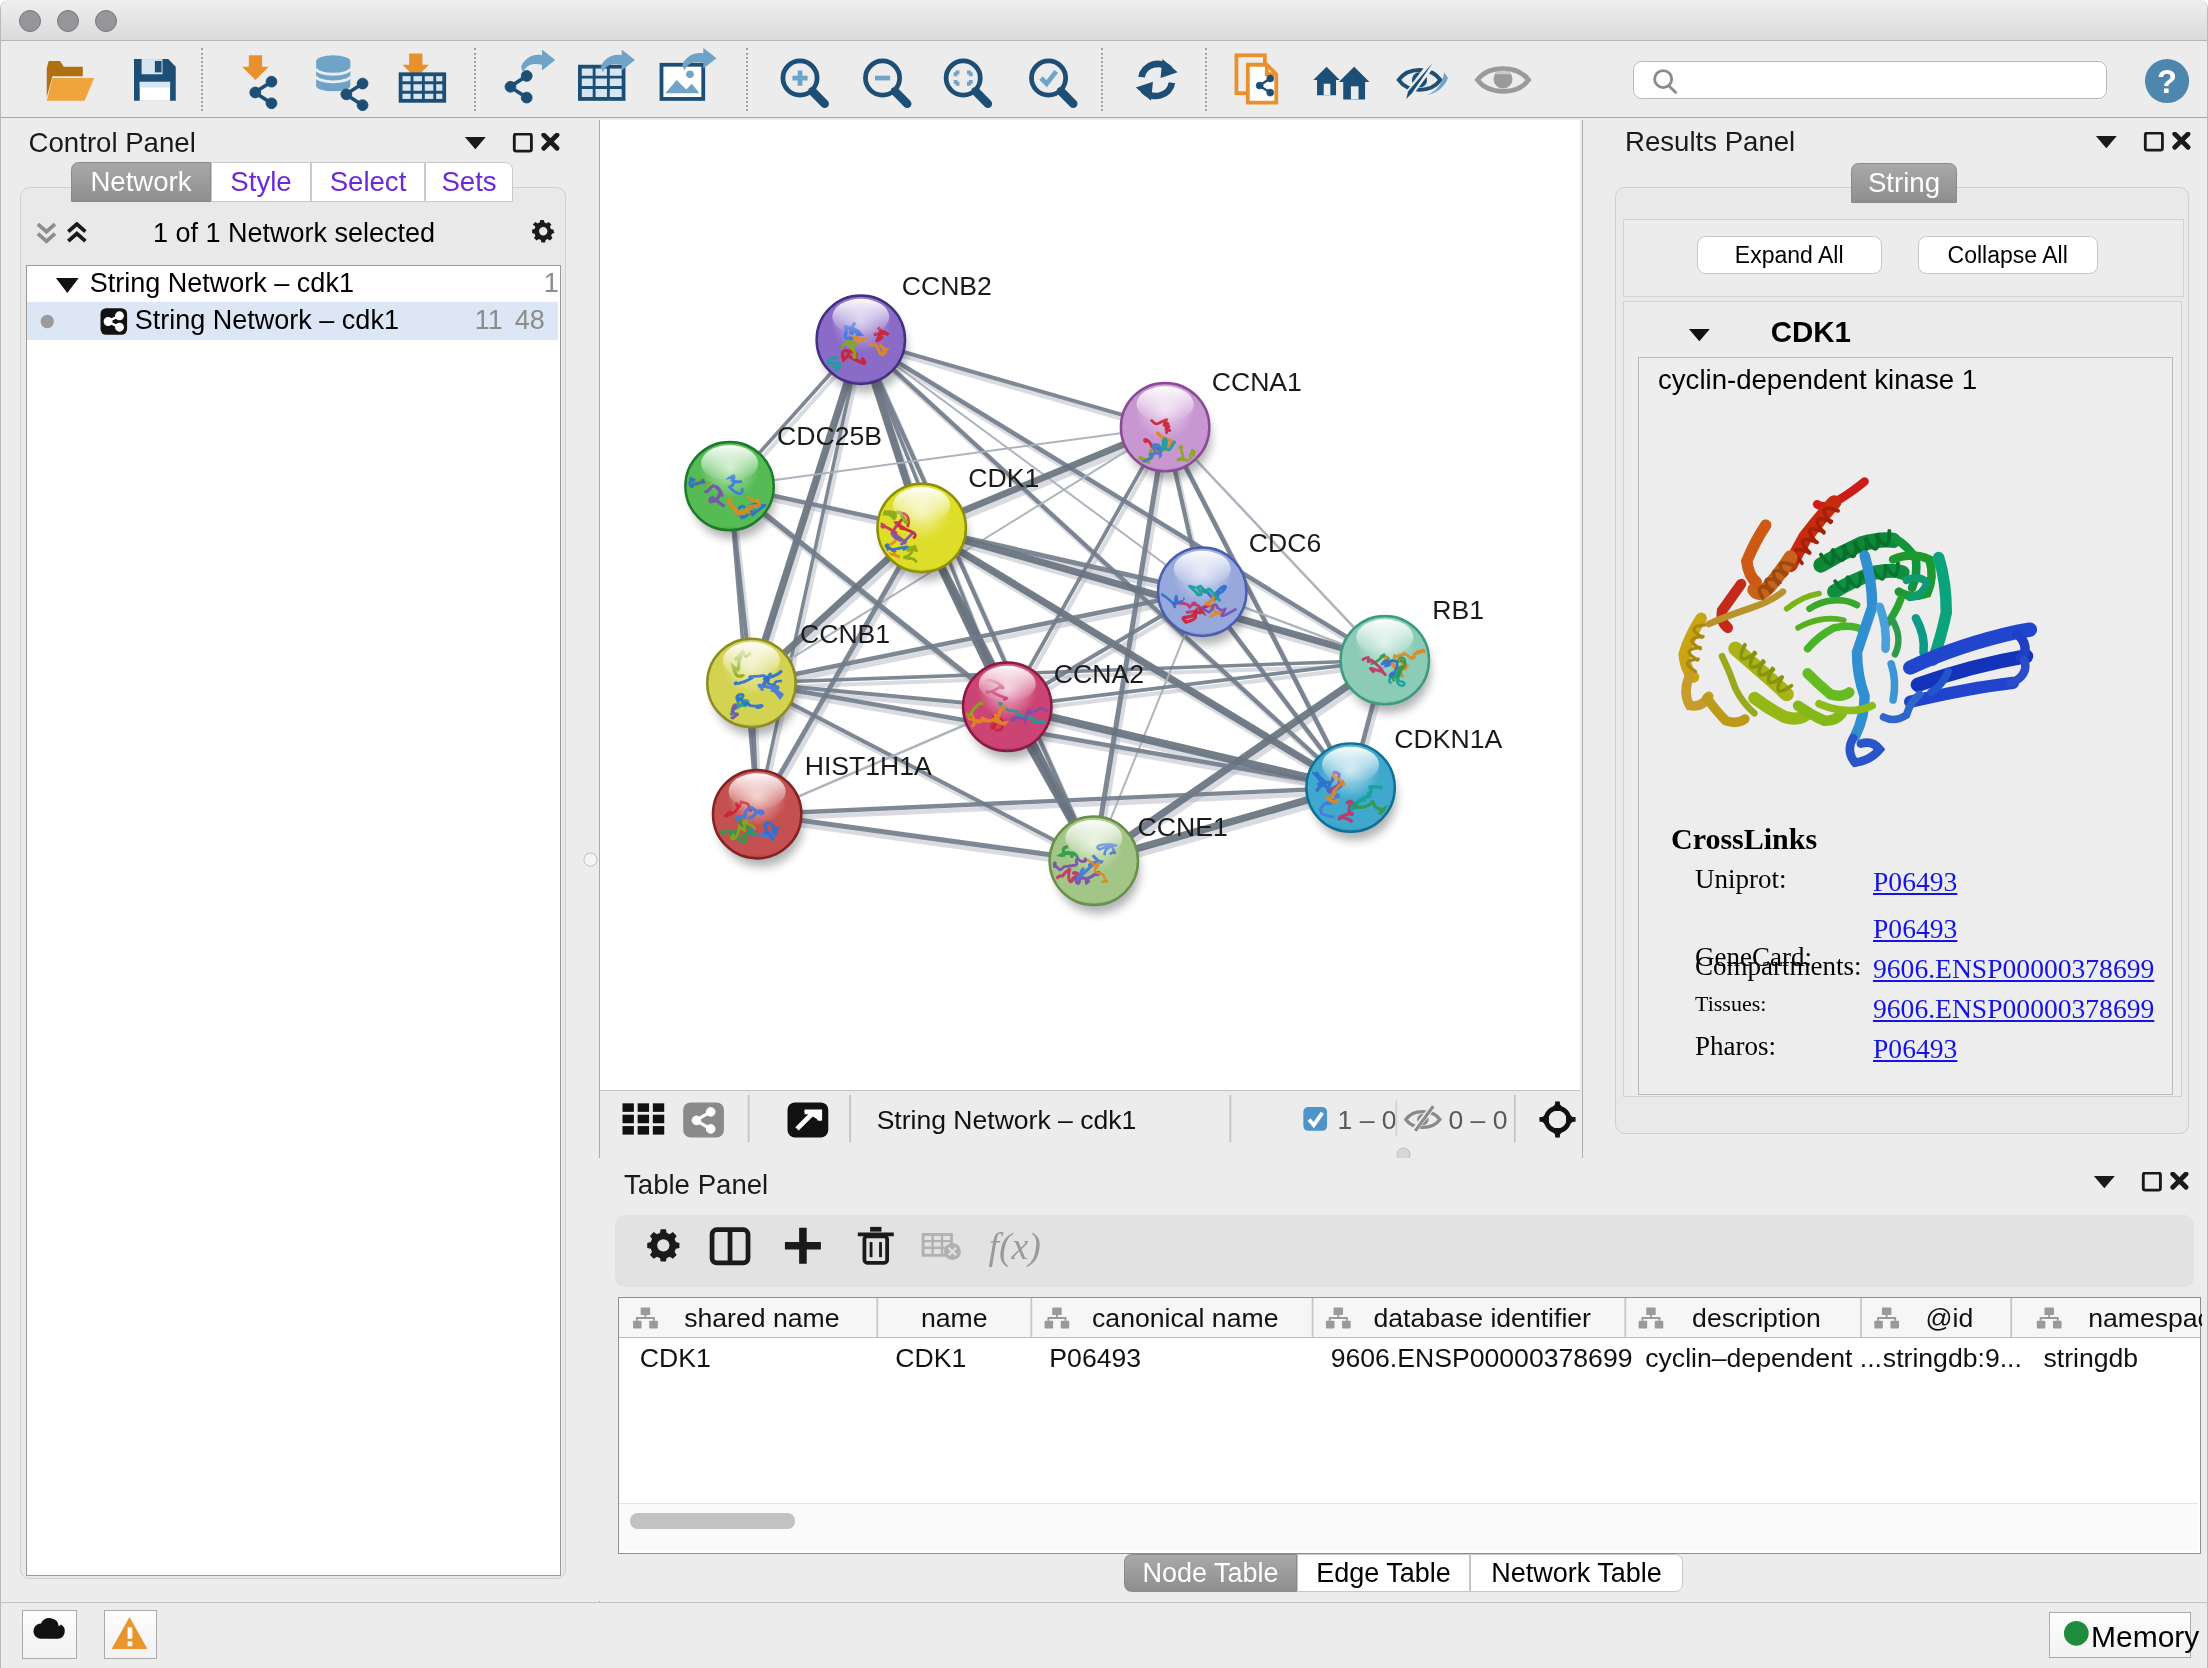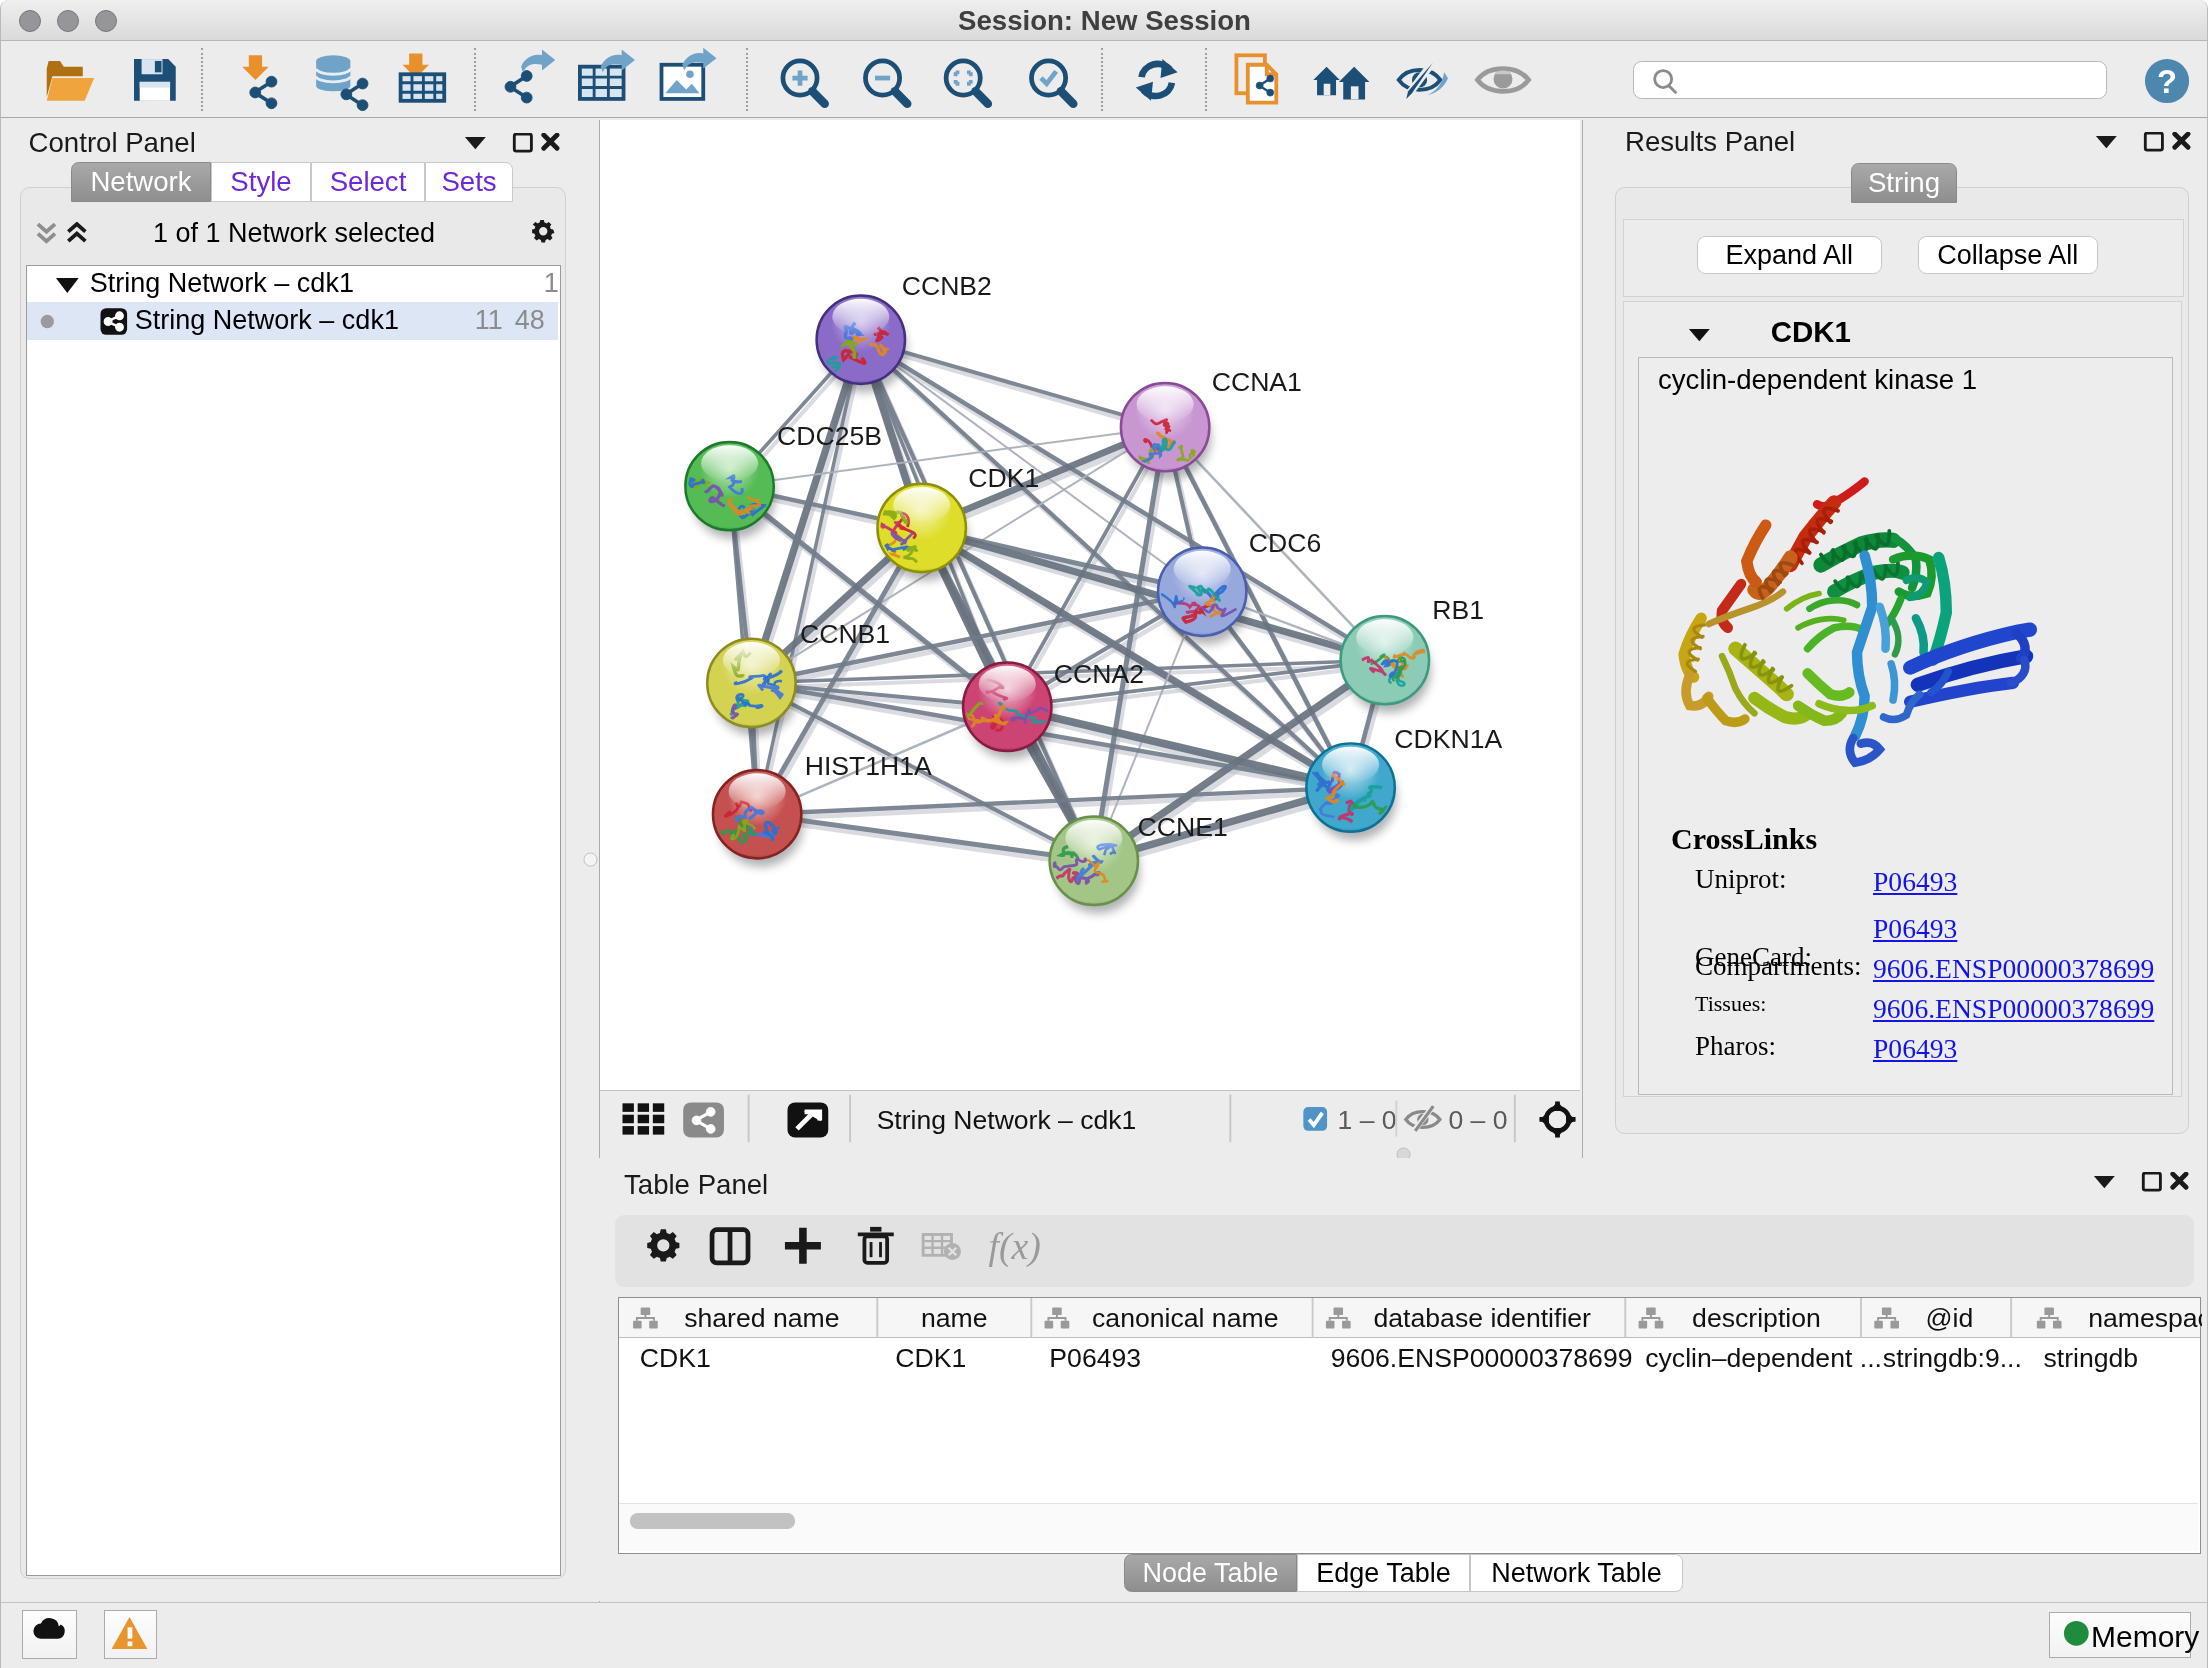--- a/index.html
+++ b/index.html
@@ -37,21 +37,21 @@
 
 #netview { left:599px; top:120px; width:980px; height:1027px; background:#fff; }
 #netfooter { left:0px; top:970px; width:980px; height:57px; background:#ececec; border-top:1.9px solid #c2c2c2; }
 
 
 #rpanel { left:1581px; top:120px; width:628px; height:1039px; background:#ececec; border-left:1.9px solid #ababab; }
 #rp-box { left:32px; top:67px; width:574px; height:947px; background:#e9e9e9; border:1px solid #cfcfcf; border-radius:9.5px; }
 #rp-inner1 { left:6.7px; top:31px; width:561px; height:78px; background:#ececec; border:1.9px solid #d2d2d2; }
 #rp-inner2 { left:6.7px; top:113px; width:559px; height:796px; background:#ececec; border:1.9px solid #d2d2d2; }
 .btn { position:absolute; background:#fff; border:1.9px solid #c6c6c6; border-radius:8.6px;
-  font-size:27px; text-align:center; }
+  font-size:23px; text-align:center; }
 #rp-sub { left:14.3px; top:55px; width:535px; height:738px; background:#ededed; border:1.9px solid #b9b9b9; }
 .serif { font-family:"Liberation Serif", serif; }
 .link { color:#1414e6; text-decoration:underline; font-family:"Liberation Serif", serif; font-size:27.6px; }
 
 
 #tpanel { left:597px; top:1158px; width:1611px; height:443px; background:#ececec; }
 #tp-toolbar { left:17px; top:57px; width:1579px; height:72px; background:#e2e2e2; border-radius:9.5px; }
 #tp-table { left:20px; top:139px; width:1583px; height:257px; background:#fff; border:1.9px solid #8f8f8f; }
 #hscroll { left:0px; top:205px; width:1579px; height:48px; background:#fafafa; border-top:1px solid #e3e3e3;}
 .btab { position:absolute; top:396px; height:38px; background:#fff; border:1px solid #c6c6c6;
@@ -63,21 +63,20 @@
 .sbtn { position:absolute; background:linear-gradient(#fdfdfd,#f2f2f2); border:1.9px solid #ababab; }
 </style>
 </head>
 <body>
 <div id="win">
 
   <div class="abs" id="titlebar">
     <div class="abs tl" style="left:18px;"></div>
     <div class="abs tl" style="left:56px;"></div>
     <div class="abs tl" style="left:94px;"></div>
-    <div class="abs" id="title">Session: New Session</div>
   </div>
 
   <div class="abs" id="toolbar">
     <svg class="abs" style="left:0;top:0" width="1617" height="74" id="tbicons" viewBox="0 0 1700 78">
         <g transform="translate(44,18)">
 <path d="M2,10 L2,40 L8,18 L40,18 L40,8 L20,8 L16,2 L4,2 Z" fill="#b06f10"></path>
 <path d="M8,20 L52,20 L42,44 L2,44 Z" fill="#efa43e"></path>
 </g>
 <g transform="translate(136,16)">
 <path d="M2,2 L38,2 L46,10 L46,46 L2,46 Z" fill="#1d4f76"></path>

